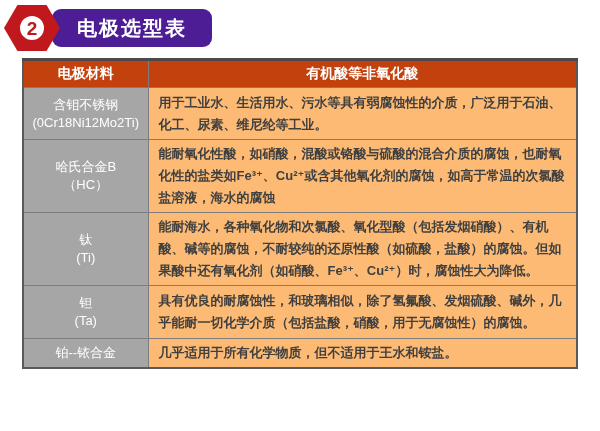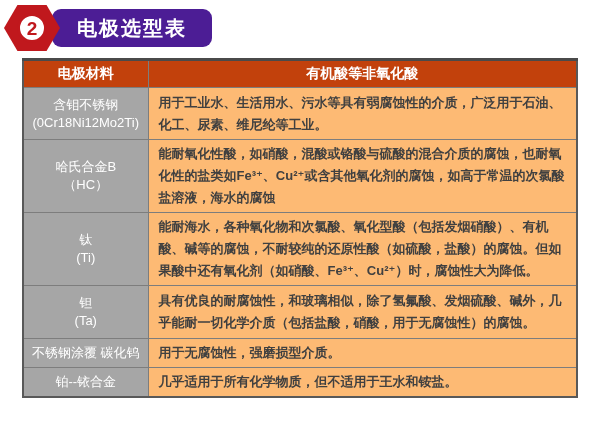--- a/index.html
+++ b/index.html
@@ -149,24 +149,18 @@
     </tr>
     <tr class="h2c">
       <td class="cell-material">
         <div>钽</div>
         <div>(Ta)</div>
       </td>
       <td class="cell-desc">具有优良的耐腐蚀性，和玻璃相似，除了氢氟酸、发烟硫酸、碱外，几乎能耐一切化学介质（包括盐酸，硝酸，用于无腐蚀性）的腐蚀。</td>
     </tr>
     <tr class="h1">
       <td class="cell-material">
-        <div>不锈钢涂覆 碳化钨</div>
-      </td>
-      <td class="cell-desc">用于无腐蚀性，强磨损型介质。</td>
-    </tr>
-    <tr class="h1">
-      <td class="cell-material">
         <div>铂--铱合金</div>
       </td>
       <td class="cell-desc">几乎适用于所有化学物质，但不适用于王水和铵盐。</td>
     </tr>
   </tbody>
 </table>
 
 </body></html>

